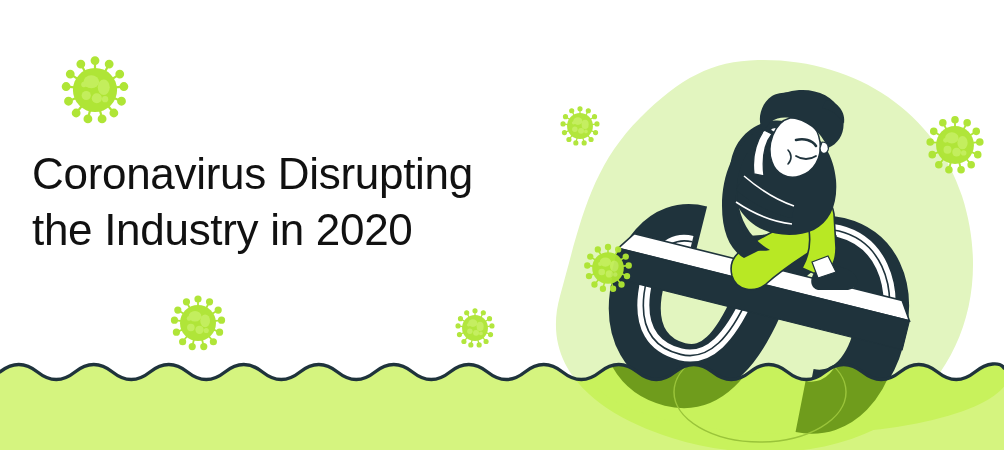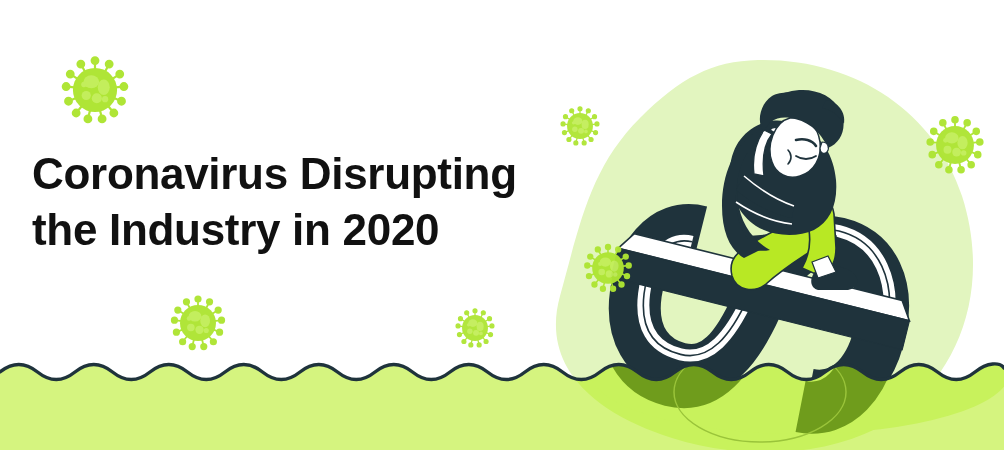--- a/index.html
+++ b/index.html
@@ -11,21 +11,21 @@
     background:#ffffff;
   }
   #art{position:absolute;inset:0;width:1004px;height:450px;display:block;}
   #headline{
     position:absolute;
     left:32px;
     top:146px;
     width:540px;
     font-size:44px;
     line-height:1.28;
-    font-weight:700;
+    font-weight:400;
     letter-spacing:-0.3px;
     color:#111111;
     white-space:pre-line;
     user-select:none;
   }
 </style>
 </head>
 <body>
 
 <div id="banner">

